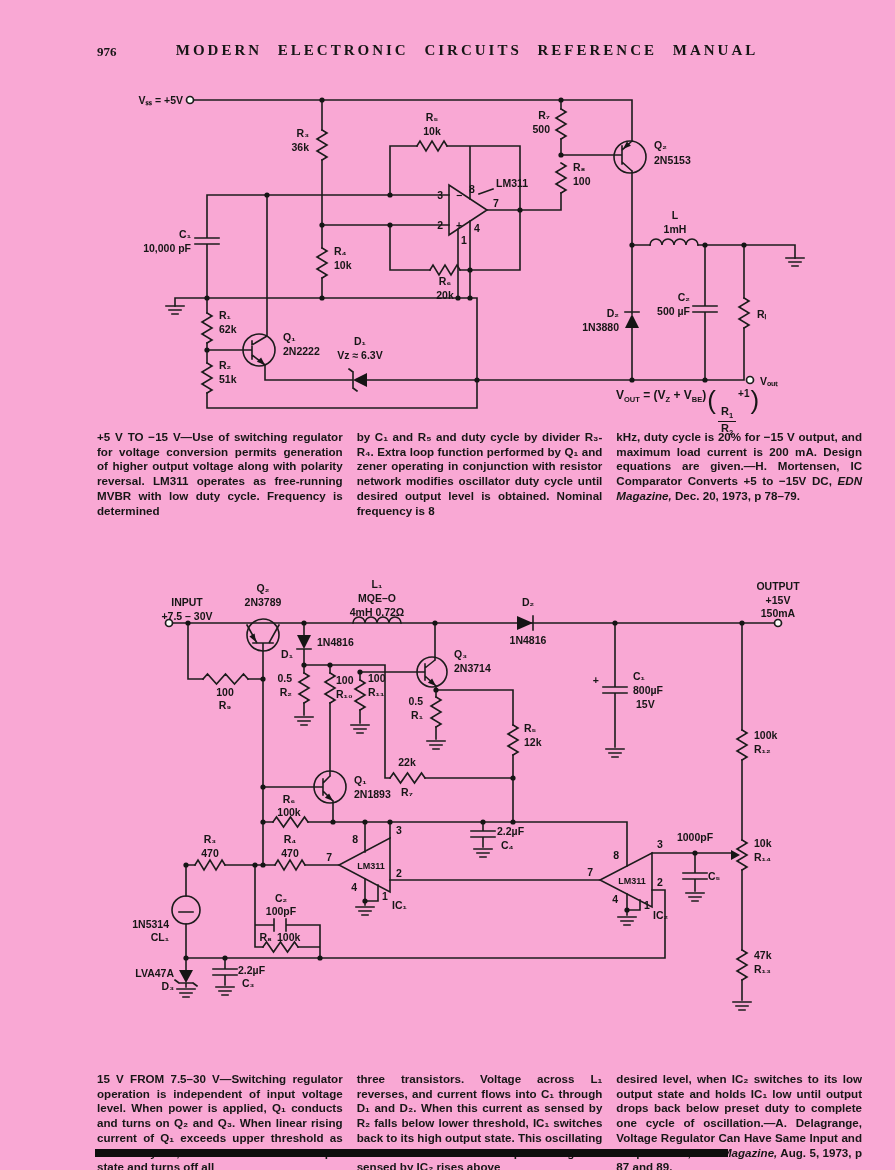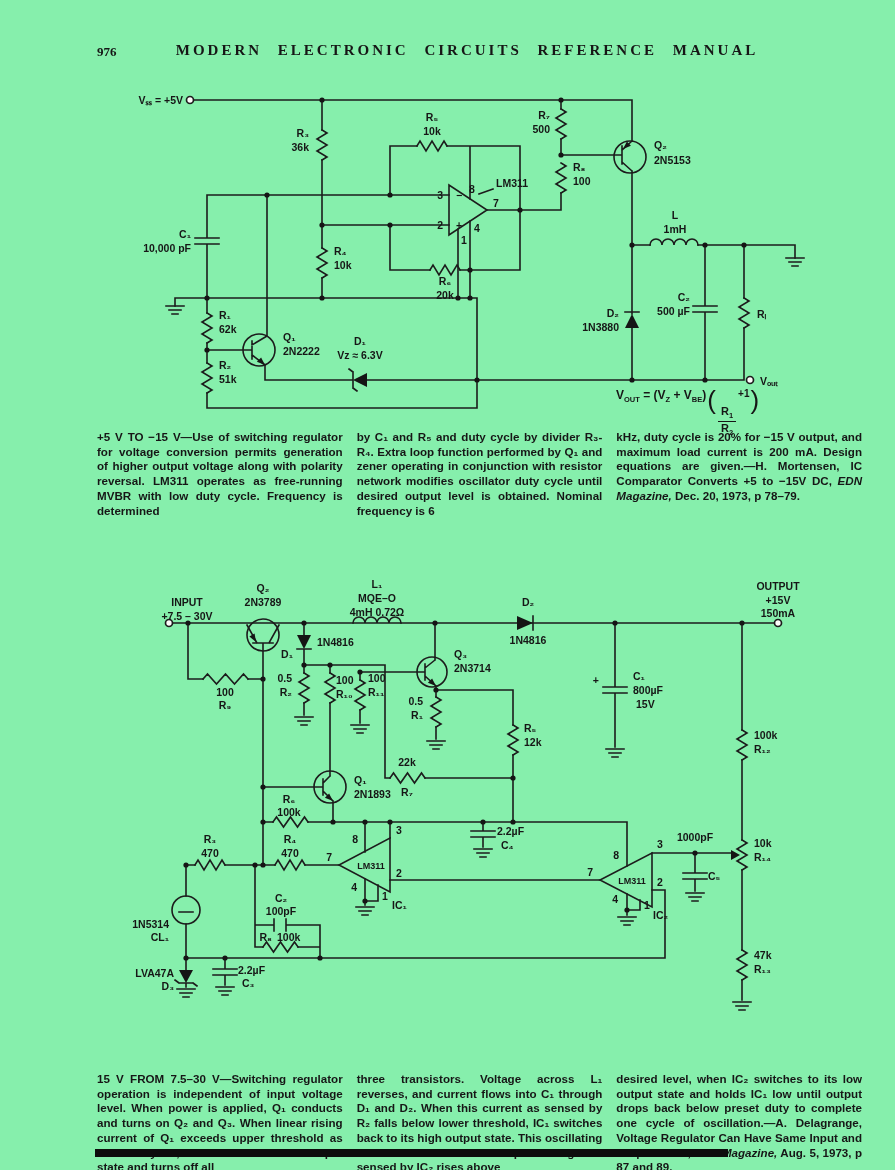--- a/index.html
+++ b/index.html
@@ -1,16 +1,16 @@
 <!DOCTYPE html>
 <html><head>
 <meta charset="utf-8">
 <style>
   html,body{margin:0;padding:0;background:#e8e8e4;}
-  .page{position:relative;width:895px;height:1170px;background:#86efac;font-family:"Liberation Sans",sans-serif;color:#161616;overflow:hidden;}
+  .page{position:relative;width:895px;height:1170px;background:#f9a8d4;font-family:"Liberation Sans",sans-serif;color:#161616;overflow:hidden;}
   .pagenum{position:absolute;left:97px;top:44px;font:bold 13px "Liberation Serif",serif;}
   .title{position:absolute;left:82px;top:42px;width:770px;text-align:center;font:bold 15px "Liberation Serif",serif;letter-spacing:3px;word-spacing:9px;}
   svg.sch{position:absolute;}
   .svg1{left:95px;top:88px;}
   .svg2{left:95px;top:575px;}
   svg.sch path,svg.sch circle.sym,svg.sch polyline{fill:none;stroke:#1c1c1c;stroke-width:1.6;stroke-linecap:square;}
   svg.sch circle.dt{fill:#151515;stroke:none;}
   svg.sch circle.term{fill:#fcfcfa;stroke:#1c1c1c;stroke-width:1.7;}
   svg.sch polygon{fill:#151515;stroke:none;}
   svg.sch text{font:bold 10.5px "Liberation Sans",sans-serif;fill:#161616;}
@@ -172,21 +172,21 @@
     <span class="frac">
         <span class="num"><span>R</span><sub>1</sub></span>
         <span class="den"><span>R</span><sub>2</sub></span>
       </span>
     <span class="ftail">+1</span>
     <span class="bigparen">)</span>
   </div>
 
   <div class="caption cap1">
     <p>+5 V TO −15 V—Use of switching regulator for voltage conversion permits generation of higher output voltage along with polarity reversal. LM311 operates as free-running MVBR with low duty cycle. Frequency is determined</p>
-    <p>by C₁ and R₅ and duty cycle by divider R₃-R₄. Extra loop function performed by Q₁ and zener operating in conjunction with resistor network modifies oscillator duty cycle until desired output level is obtained. Nominal frequency is 6</p>
+    <p>by C₁ and R₅ and duty cycle by divider R₃-R₄. Extra loop function performed by Q₁ and zener operating in conjunction with resistor network modifies oscillator duty cycle until desired output level is obtained. Nominal frequency is 8</p>
     <p><span>kHz, duty cycle is 20% for −15 V output, and maximum load current is 200 mA. Design equations are given.—H. Mortensen, IC Comparator Converts +5 to −15V DC, </span><i>EDN Magazine,</i><span> Dec. 20, 1973, p 78–79.</span></p>
   </div>
 
   <svg class="sch svg2" width="770" height="460" viewBox="0 0 770 460">
     <g>
       <path d="M78,48 H679
                M93,48 V104 M93,104 H108 M153,104 H168
                M158,68 H178 M162,68 L152,50 M174,68 L184,50 M168,68 V104
                M168,104 V290 M168,212 H228
                M228,204 V220 M228,208 L235,201 M228,216 L238,226 M238,226 V247

